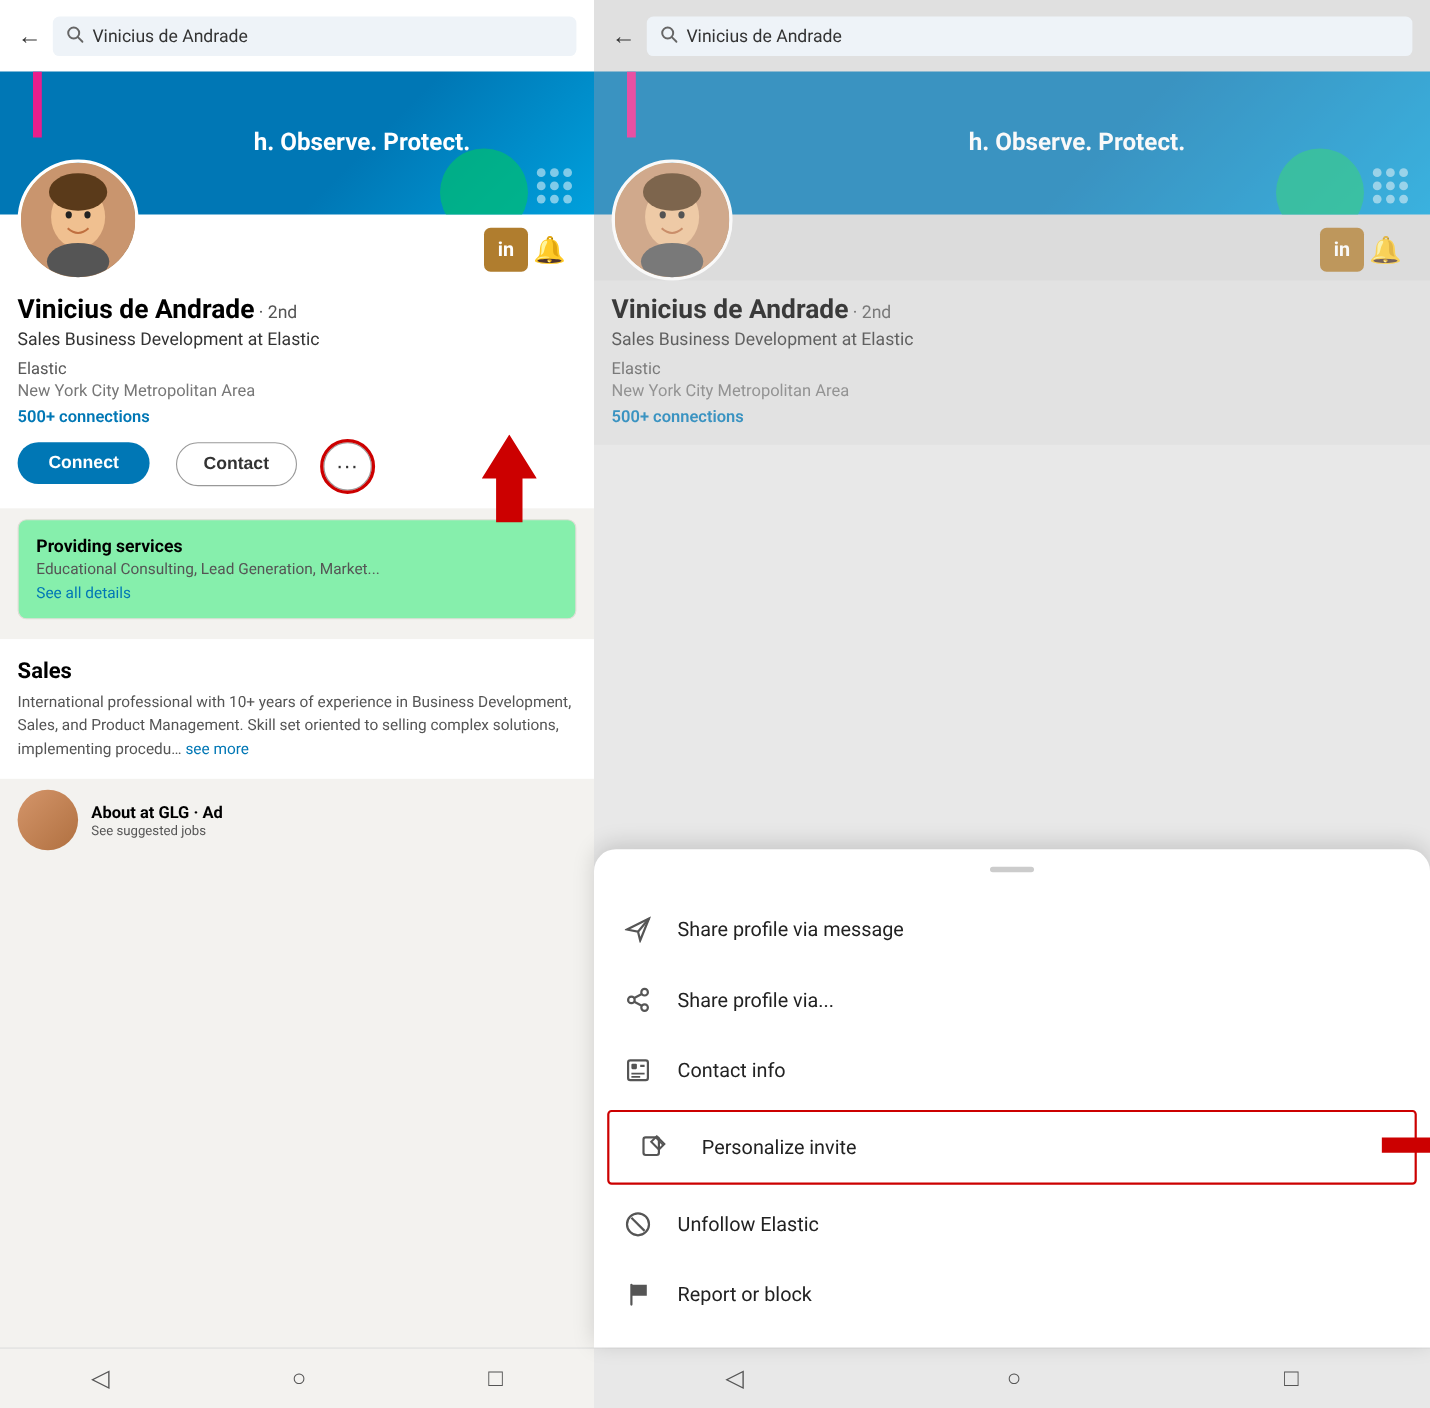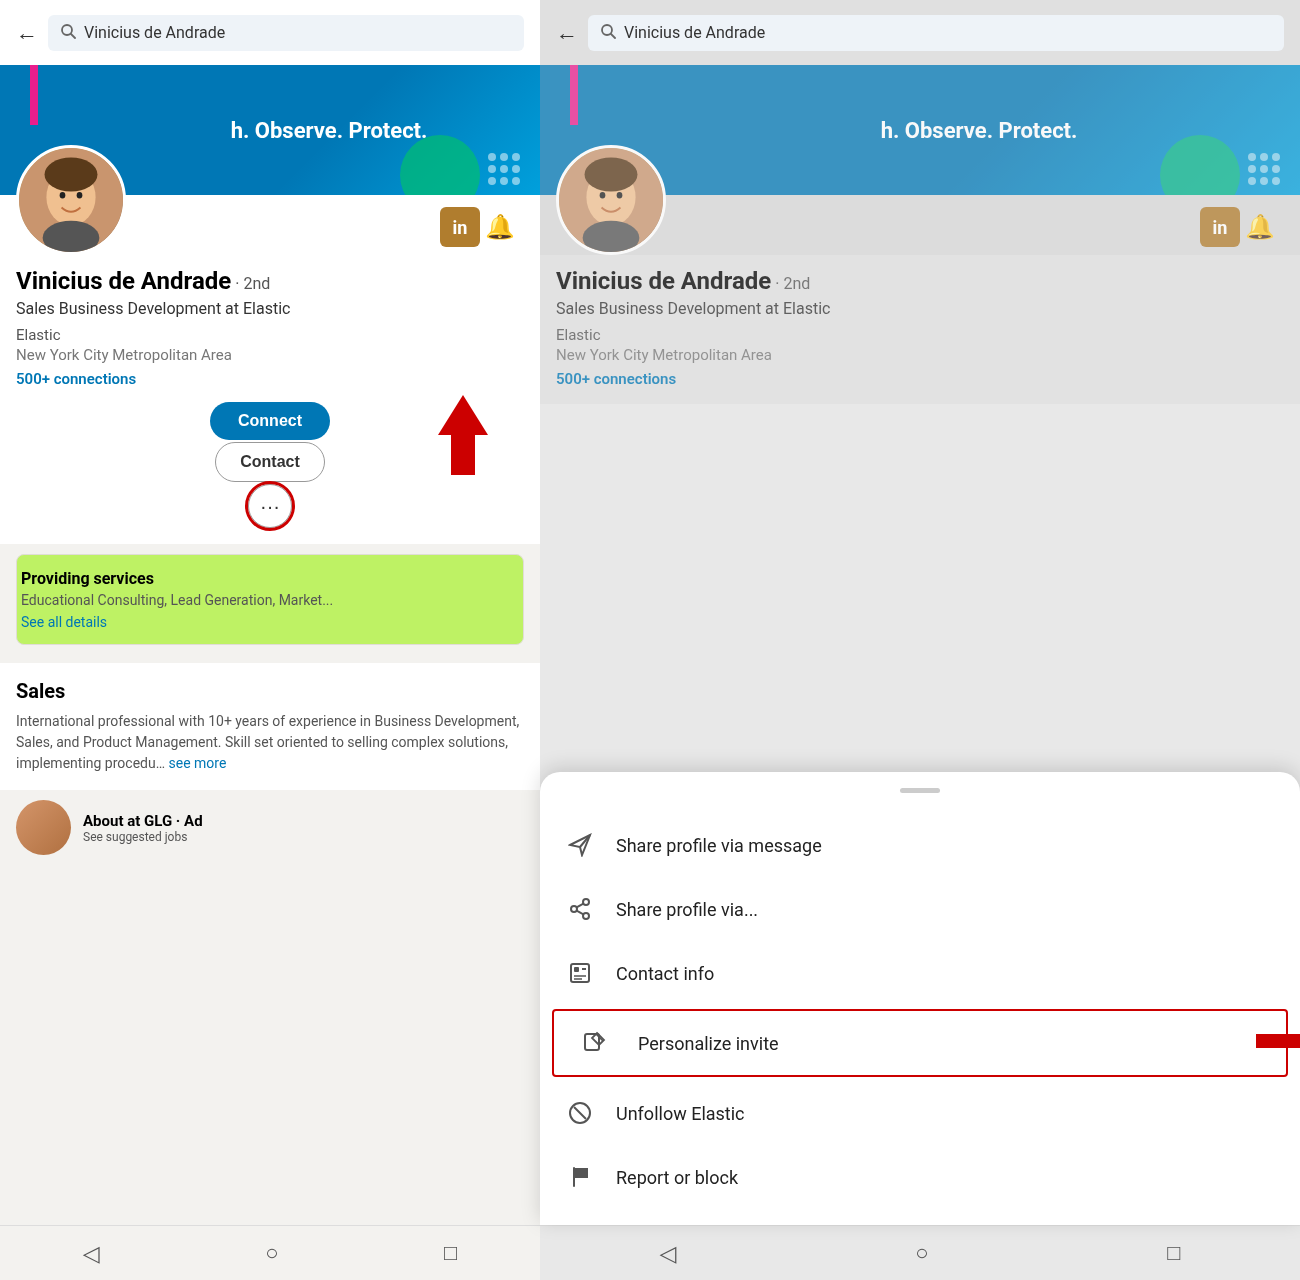--- a/index.html
+++ b/index.html
@@ -218,24 +218,23 @@
 
     .profile-connections {
       font-size: 15px;
       color: #0077b5;
       margin-top: 6px;
       font-weight: 600;
     }
 
     .action-buttons {
       display: flex;
-      gap: 2px;
+      gap: 24px;
       margin-top: 14px;
-      align-items: center;
-      flex-direction: column;
+      align-items: flex-start;
     }
 
     .btn-connect {
       background: #0077b5;
       color: white;
       border: none;
       border-radius: 24px;
       padding: 10px 28px;
       font-size: 16px;
       font-weight: 600;
@@ -278,24 +277,24 @@
     }
 
     .red-arrow-svg {
       width: 50px;
       height: 80px;
     }
 
     
     .services-box {
       margin: 10px 16px;
-      background: #bef264;
+      background: #86efac;
       border: 1px solid #e0ddd6;
       border-radius: 8px;
-      padding: 14px 4px;
+      padding: 14px 16px;
     }
 
     .services-title {
       font-size: 16px;
       font-weight: bold;
       color: #000;
     }
 
     .services-text {
       font-size: 14px;

